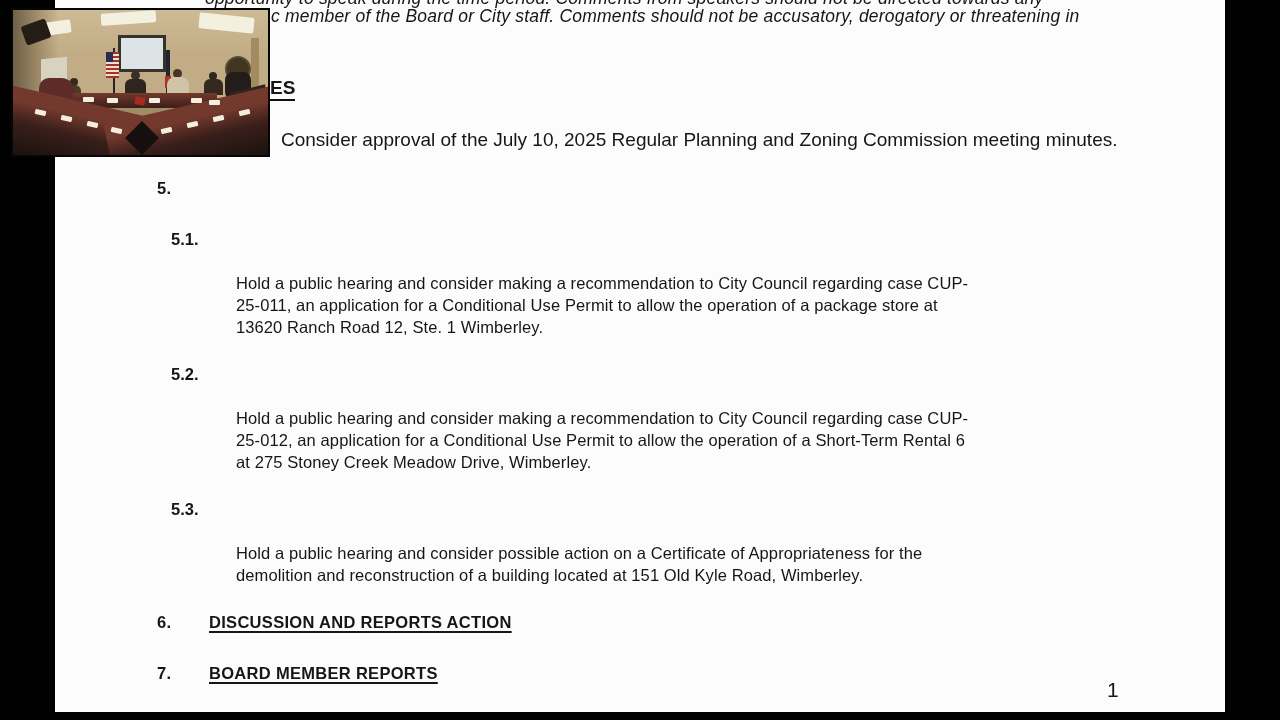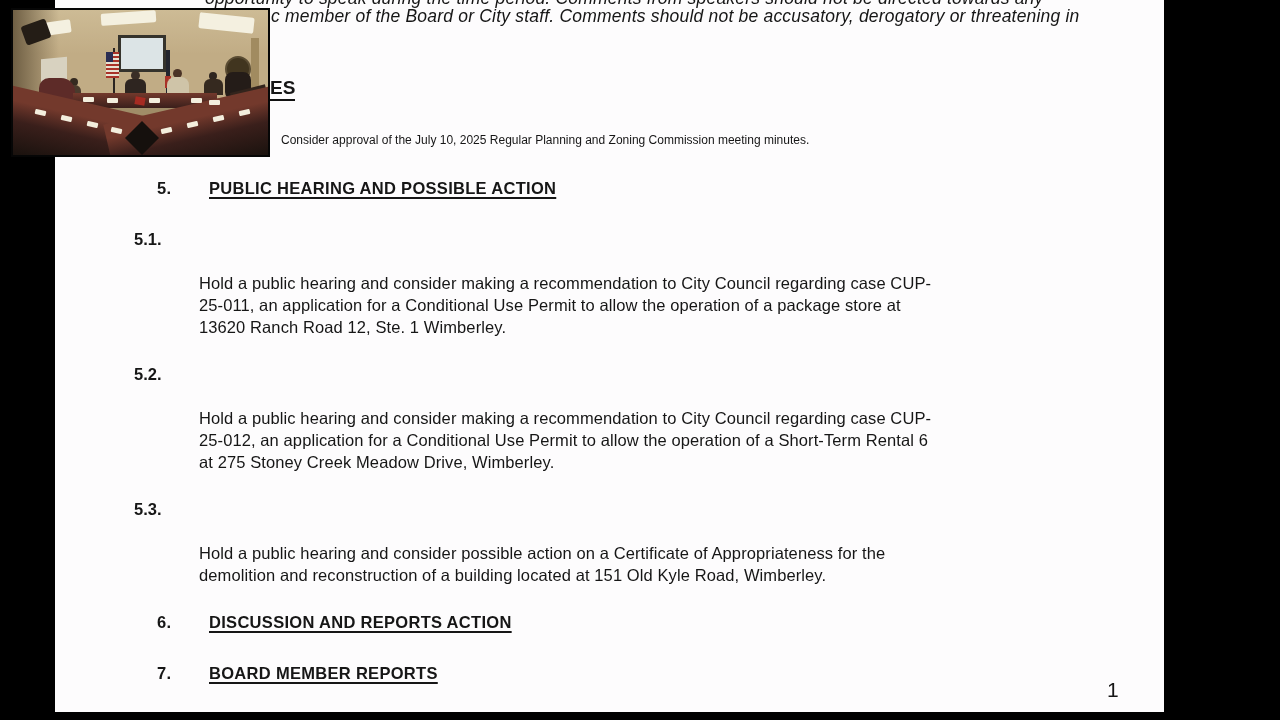--- a/index.html
+++ b/index.html
@@ -1,31 +1,31 @@
 <!DOCTYPE html>
 <html style="--stage_bg: #000000; --page_bg: #fdfcfd; --text: #161616; --underline: #111111; --wall: #c1ac85; --wall_dark: #8d7b5c; --ceiling: #cdbb95; --light: #f4f0e0; --screen: #dce4e6; --screen_frame: #35332c; --board: #d8d2c0; --floor: #a08d68; --table_dark: #3a1f1b; --table_light: #73392c; --chair: #5d2b28; --dark_obj: #241d16; --card: #f3eedd; --flag_red: #a93228; --flag_white: #e8e2d2; --flag_blue: #2a2d52; --seal: #41351f; --door: #a18b60; --shirt_light: #cfc4a8; --person_dark: #2e2520; --skin: #4a3326;"><head>
 <meta charset="utf-8">
 <style>
   html,body{margin:0;padding:0;background:#000;}
-  .stage{position:relative;width:1164px;height:720px;background:var(--stage_bg,#000);overflow:hidden;
+  .stage{position:relative;width:1280px;height:720px;background:var(--stage_bg,#000);overflow:hidden;
          font-family:"Liberation Sans",sans-serif;color:var(--text,#161616);}
   
   .doc{position:absolute;left:55px;top:0;width:1170px;height:712px;background:var(--page_bg,#fdfcfd);overflow:hidden;}
   .intro-line{position:absolute;font-style:italic;font-size:17.5px;line-height:21px;white-space:nowrap;letter-spacing:.2px;}
   .intro-1{left:150px;top:-12px;}
   .intro-2{left:216px;top:6px;}
   .minutes-head{position:absolute;left:215px;top:77px;font-weight:bold;font-size:19px;}
   .u{border-bottom:2px solid var(--underline,#111);padding-bottom:1px;}
-  .minutes-item{position:absolute;left:226px;top:129px;font-size:12px;line-height:22px;white-space:nowrap;}
+  .minutes-item{position:absolute;left:226px;top:129px;font-size:19px;line-height:22px;white-space:nowrap;}
   .sections{position:absolute;left:0;top:177px;width:100%;}
   .sec-head{display:flex;font-size:16.5px;font-weight:bold;line-height:22px;margin-bottom:29px;letter-spacing:.3px;}
   .sec-num{margin-left:102px;width:52px;}
   .sec-title{text-decoration:underline;text-decoration-thickness:2px;text-underline-offset:3px;}
   .item{display:flex;font-size:16.5px;line-height:22px;margin-bottom:25px;}
-  .item-num{margin-left:79px;width:65px;font-weight:bold;}
+  .item-num{margin-left:116px;width:65px;font-weight:bold;}
   .item-lines{width:862px;letter-spacing:.1px;margin-top:44px;}
   .page-num{position:absolute;left:1052px;top:678px;font-size:21px;}
   
   .video{position:absolute;left:13px;top:10px;width:255px;height:145px;overflow:hidden;
          background:var(--wall,#c1ac85);box-shadow:0 0 0 2px #060606;}
   .video *{position:absolute;}
   .ceiling{left:0;top:0;width:255px;height:44px;background:linear-gradient(180deg,var(--ceiling,#cdbb95),var(--wall,#c1ac85));}
   .wall-shade-left{left:0;top:0;width:46px;height:145px;background:linear-gradient(90deg,#6f5f44,rgba(111,95,68,0));}
   .floor{left:0;top:88px;width:255px;height:26px;background:var(--floor,#a08d68);}
   .light{background:var(--light,#f4f0e0);border-radius:2px;}
@@ -74,21 +74,20 @@
 
     <div class="minutes-head">
       <span class="u">ES</span>
     </div>
     <div class="minutes-item">Consider approval of the July 10, 2025 Regular Planning and Zoning Commission meeting minutes.</div>
 
     <div class="sections" id="sections">
         <div class="section">
           <div class="sec-head">
             <span class="sec-num">5.</span>
-            <span class="sec-title">PUBLIC HEARING AND POSSIBLE ACTION</span>
           </div>
           <div class="item">
             <span class="item-num">5.1.</span>
             <div class="item-lines">
               <div>Hold a public hearing and consider making a recommendation to City Council regarding case CUP-</div>
               <div>25-011, an application for a Conditional Use Permit to allow the operation of a package store at</div>
               <div>13620 Ranch Road 12, Ste. 1 Wimberley.</div>
             </div>
           </div>
           <div class="item">

